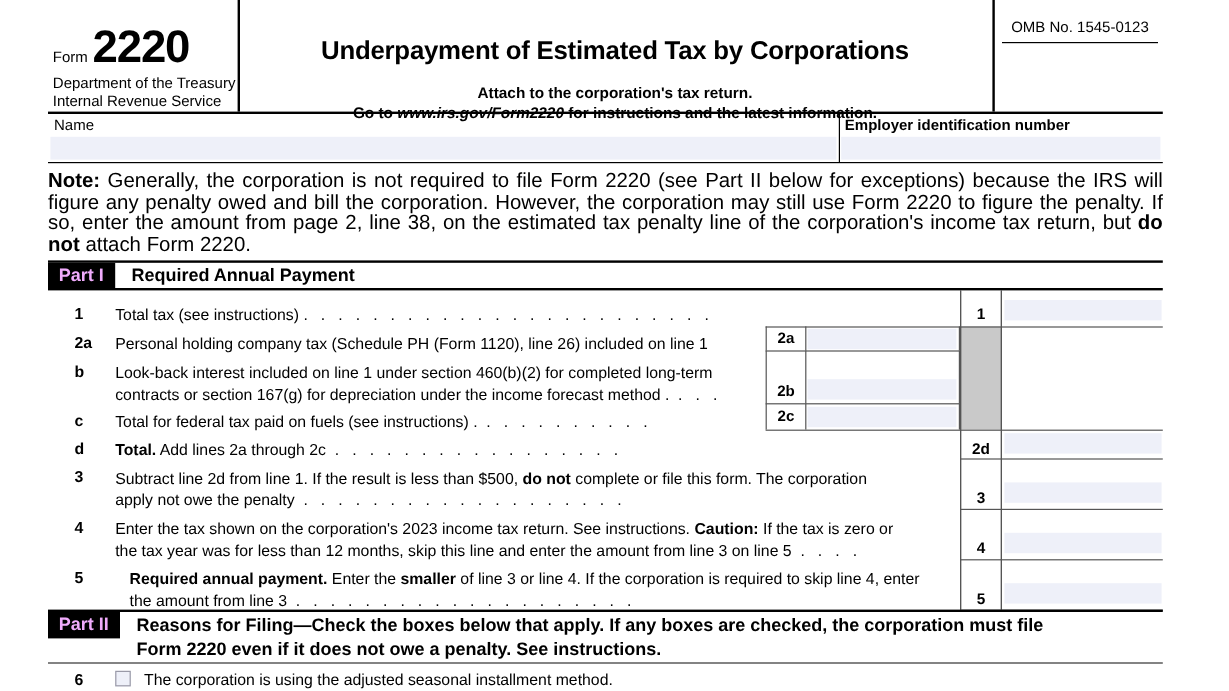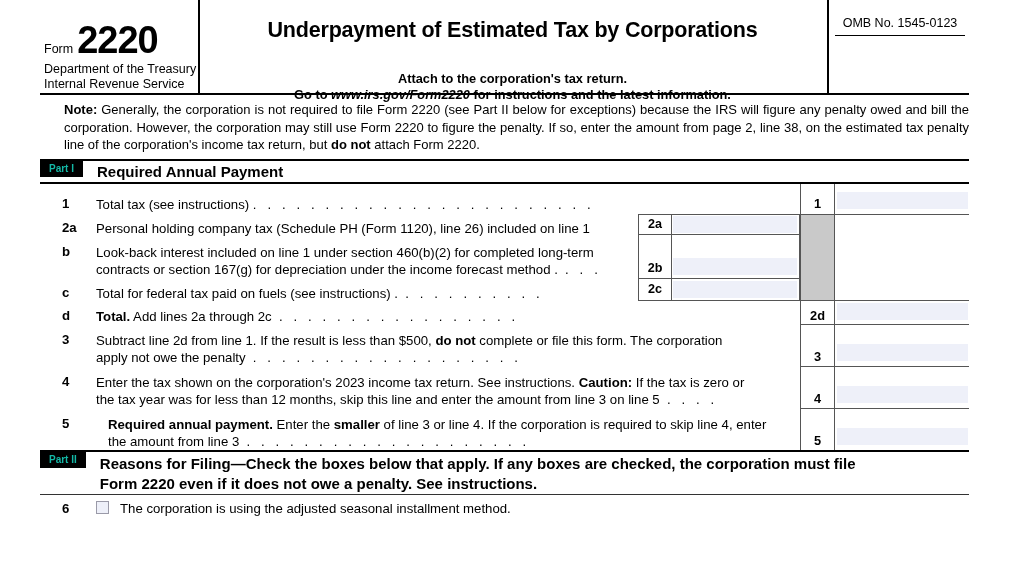--- a/index.html
+++ b/index.html
@@ -52,33 +52,33 @@
     vertical-align: baseline;
   }
   .dept {
     position: absolute;
     left: 4px; top: 62px;
     font-size: 12.5px;
     line-height: 15px;
   }
   .hdr-center {
     position: absolute;
-    left: 158px; top: 4px;
+    left: 158px; top: 16px;
     width: 629px;
     height: 93px;
     text-align: center;
   }
   .hdr-title {
     margin-top: 14px;
     font-size: 21.5px;
     font-weight: bold;
     letter-spacing: -0.2px;
   }
   .hdr-sub {
-    margin-top: 28px;
+    margin-top: 15px;
     font-size: 12.8px;
     font-weight: bold;
     line-height: 16px;
   }
   .hdr-sub em {
     font-style: italic;
   }
   .hdr-right {
     position: absolute;
     left: 787px; top: 0;
@@ -132,40 +132,39 @@
   .fill-strip {
     position: absolute;
     left: 2px; right: 2px;
     top: 19px;
     height: 19px;
     background: #eef0f9;
   }
 
   
   .note {
-    font-size: 13px;
+    font-size: 17px;
     line-height: 17.5px;
     padding: 6px 0 5px 0;
     text-align: justify;
-    margin-left: 24px;
   }
   .note b { font-weight: bold; }
 
   
   .partbar {
     position: relative;
     border-top: 2px solid #000;
     border-bottom: 2px solid #000;
     height: 21px;
   }
   .parttag {
     display: inline-block;
     background: #000;
-    color: #14b8a6;
-    font-size: 10px;
+    color: #f0abfc;
+    font-size: 15px;
     font-weight: bold;
     padding: 2px 9px 3px 9px;
     vertical-align: top;
   }
   .parttitle {
     display: inline-block;
     font-size: 15px;
     font-weight: bold;
     padding-left: 14px;
     vertical-align: top;
@@ -293,20 +292,30 @@
         <div>Attach to the corporation's tax return.</div>
         <div><span>Go to </span><em>www.irs.gov/Form2220</em><span> for instructions and the latest information.</span></div>
       </div>
     </div>
 
     <div class="hdr-right">
       <div class="omb">OMB No. 1545-0123</div>
     </div>
   </div>
 
+  <div class="namerow">
+    <div class="name-cell">
+      <div class="cap">Name</div>
+      <div class="fill-strip"></div>
+    </div>
+    <div class="ein-cell">
+      <div class="cap bold">Employer identification number</div>
+      <div class="fill-strip"></div>
+    </div>
+  </div>
 
   <div class="note"><b>Note:</b><span> Generally, the corporation is not required to file Form 2220 (see Part II below for exceptions) because the IRS will figure any penalty owed and bill the corporation. However, the corporation may still use Form 2220 to figure the penalty. If so, enter the amount from page 2, line 38, on the estimated tax penalty line of the corporation's income tax return, but </span><b>do not</b><span> attach Form 2220.</span></div>
 
   <div class="partbar">
     <span class="parttag">Part I</span><span class="parttitle">Required Annual Payment</span>
   </div>
 
   <div class="sheet" style="height:266px;">
 
     <div class="row">

